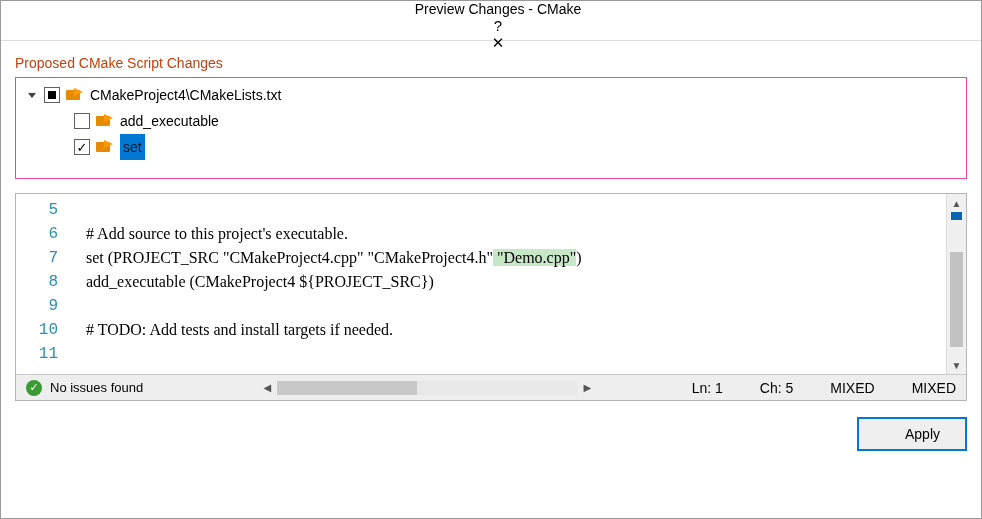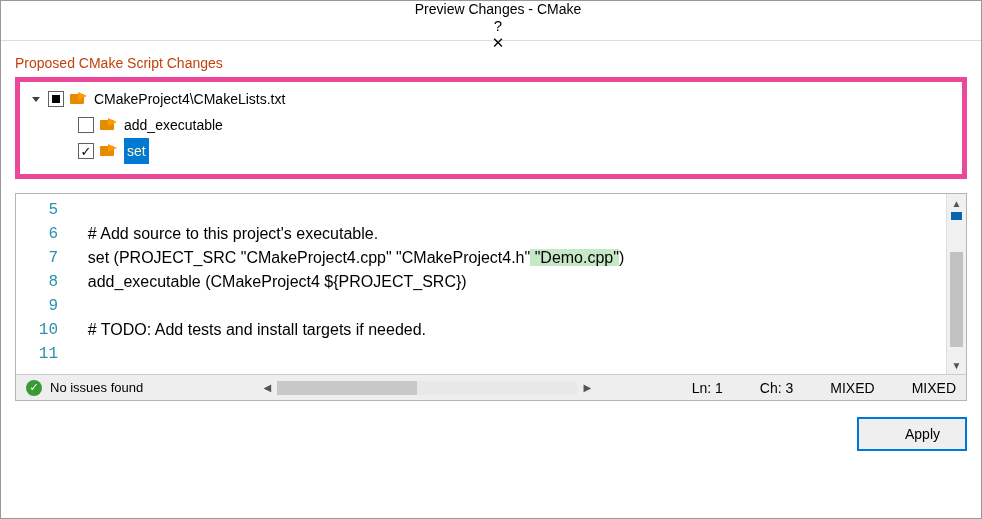--- a/index.html
+++ b/index.html
@@ -24,21 +24,21 @@
   }
   .titlebar .title { flex: 1; font-size: 14px; }
   .titlebar .ctrl {
     width: 46px; height: 40px;
     display: flex; align-items: center; justify-content: center;
     font-size: 15px;
   }
   .content { padding: 14px 14px 0 14px; }
   .section-label { font-size: 14px; margin-bottom: 6px; color: #c2410c; }
   .tree {
-    border: 5px solid #ec4899;
+    border: 1px solid #ec4899;
     background: #fff;
     height: 102px;
     padding: 4px 6px;
     margin-bottom: 14px;
     font-size: 14px;
   }
   .tree-row {
     display: flex; align-items: center; gap: 6px;
     height: 26px; line-height: 26px;
   }
@@ -52,21 +52,21 @@
     width: 16px; height: 16px; border: 1px solid #606060;
     display: inline-flex; align-items: center; justify-content: center;
     background: #fff; font-size: 12px; line-height: 1;
   }
   .chk.intermediate::after { content:""; width: 8px; height: 8px; background:#000; }
   .chk.checked::after { content:"✓"; color:#000; font-size:13px; }
   .cmake-icon {
     width: 18px; height: 16px;
     display:inline-flex; align-items:center; justify-content:center;
   }
-  .selected-label { background:#0078d4; color:#fef9c3; padding: 0 3px; }
+  .selected-label { background:#0078d4; color:#0f172a; padding: 0 3px; }
   .preview {
     border: 1px solid #b5b5b5;
     background: #fff;
     position: relative;
     height: 208px;
     margin-bottom: 0;
     display:flex;
     flex-direction:column;
   }
   .code-area {
@@ -80,21 +80,21 @@
     text-align: right;
     padding-right: 12px;
     font-family: Consolas, "Courier New", monospace;
     font-size: 16px;
     line-height: 24px;
     color: #2b91af;
     padding-top: 4px;
   }
   .code {
     flex:1;
-    font-family: Liberation Sans, sans-serif;
+    font-family: Liberation Serif, serif;
     font-size: 16px;
     line-height: 24px;
     color: #000;
     padding-top: 4px;
     white-space: pre;
   }
   .hl-add { background: #c7e8c7; }
   .vscroll {
     width:20px;
     background:#f0f0f0;
@@ -218,21 +218,21 @@
       <span class="status-text">No issues found</span>
       <div class="hscroll">
         <span class="arrow">◀</span>
         <div class="htrack">
           <div class="hthumb"></div>
         </div>
         <span class="arrow">▶</span>
       </div>
       <div class="status-right">
         <span>Ln: 1</span>
-        <span>Ch: 3</span>
+        <span>Ch: 5</span>
         <span>MIXED</span>
         <span>MIXED</span>
       </div>
     </div>
   </div>
 
   <div class="button-row">
     <div class="btn primary">Apply</div>
   </div>
 </div>

